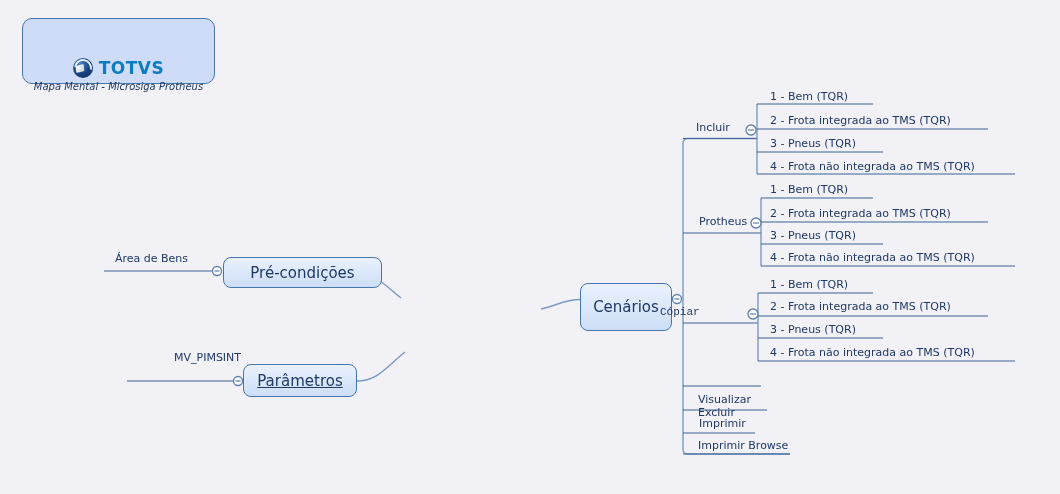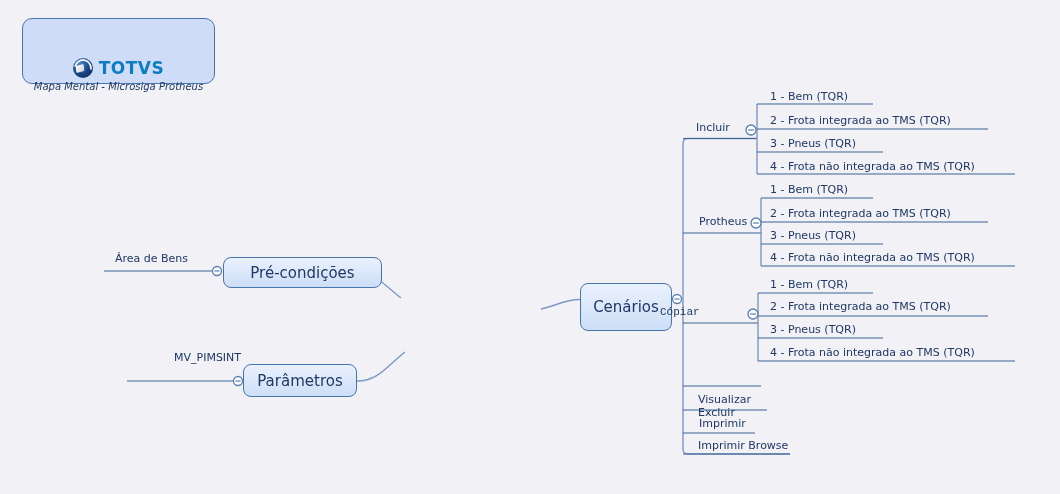--- a/index.html
+++ b/index.html
@@ -162,21 +162,21 @@
       <span class="ball">
           <i class="ring"></i>
           <i class="cube"></i>
         </span>
       <span class="wordmark">TOTVS</span>
     </div>
     <div class="logo-subtitle">Mapa Mental - Microsiga Protheus</div>
   </div>
 
   <div class="node" style="left:223px;top:257px;width:159px;height:31px;">Pré-condições</div>
-  <div class="node" style="left:243px;top:364px;width:114px;height:33px;">Parâmetros</div>
+  <div class="node" style="left:243px;top:364px;width:114px;height:33px;text-decoration:underline;">Parâmetros</div>
   <div class="node" style="left:580px;top:283px;width:92px;height:48px;">Cenários</div>
 
   <div class="label" style="left:115px;top:252px;">Área de Bens</div>
   <div class="label" style="left:138px;top:351px;margin-left:36px;">MV_PIMSINT</div>
 
   <div class="label" style="left:696px;top:121px;">Incluir</div>
   <div class="label" style="left:699px;top:215px;">Protheus</div>
   <div class="label" style="left:660px;top:306px;font-family:Liberation Mono, monospace;">Cópiar</div>
   <div class="label" style="left:698px;top:370px;margin-top:36px;">Excluir</div>
   <div class="label" style="left:698px;top:393px;text-align:right;">Visualizar</div>

